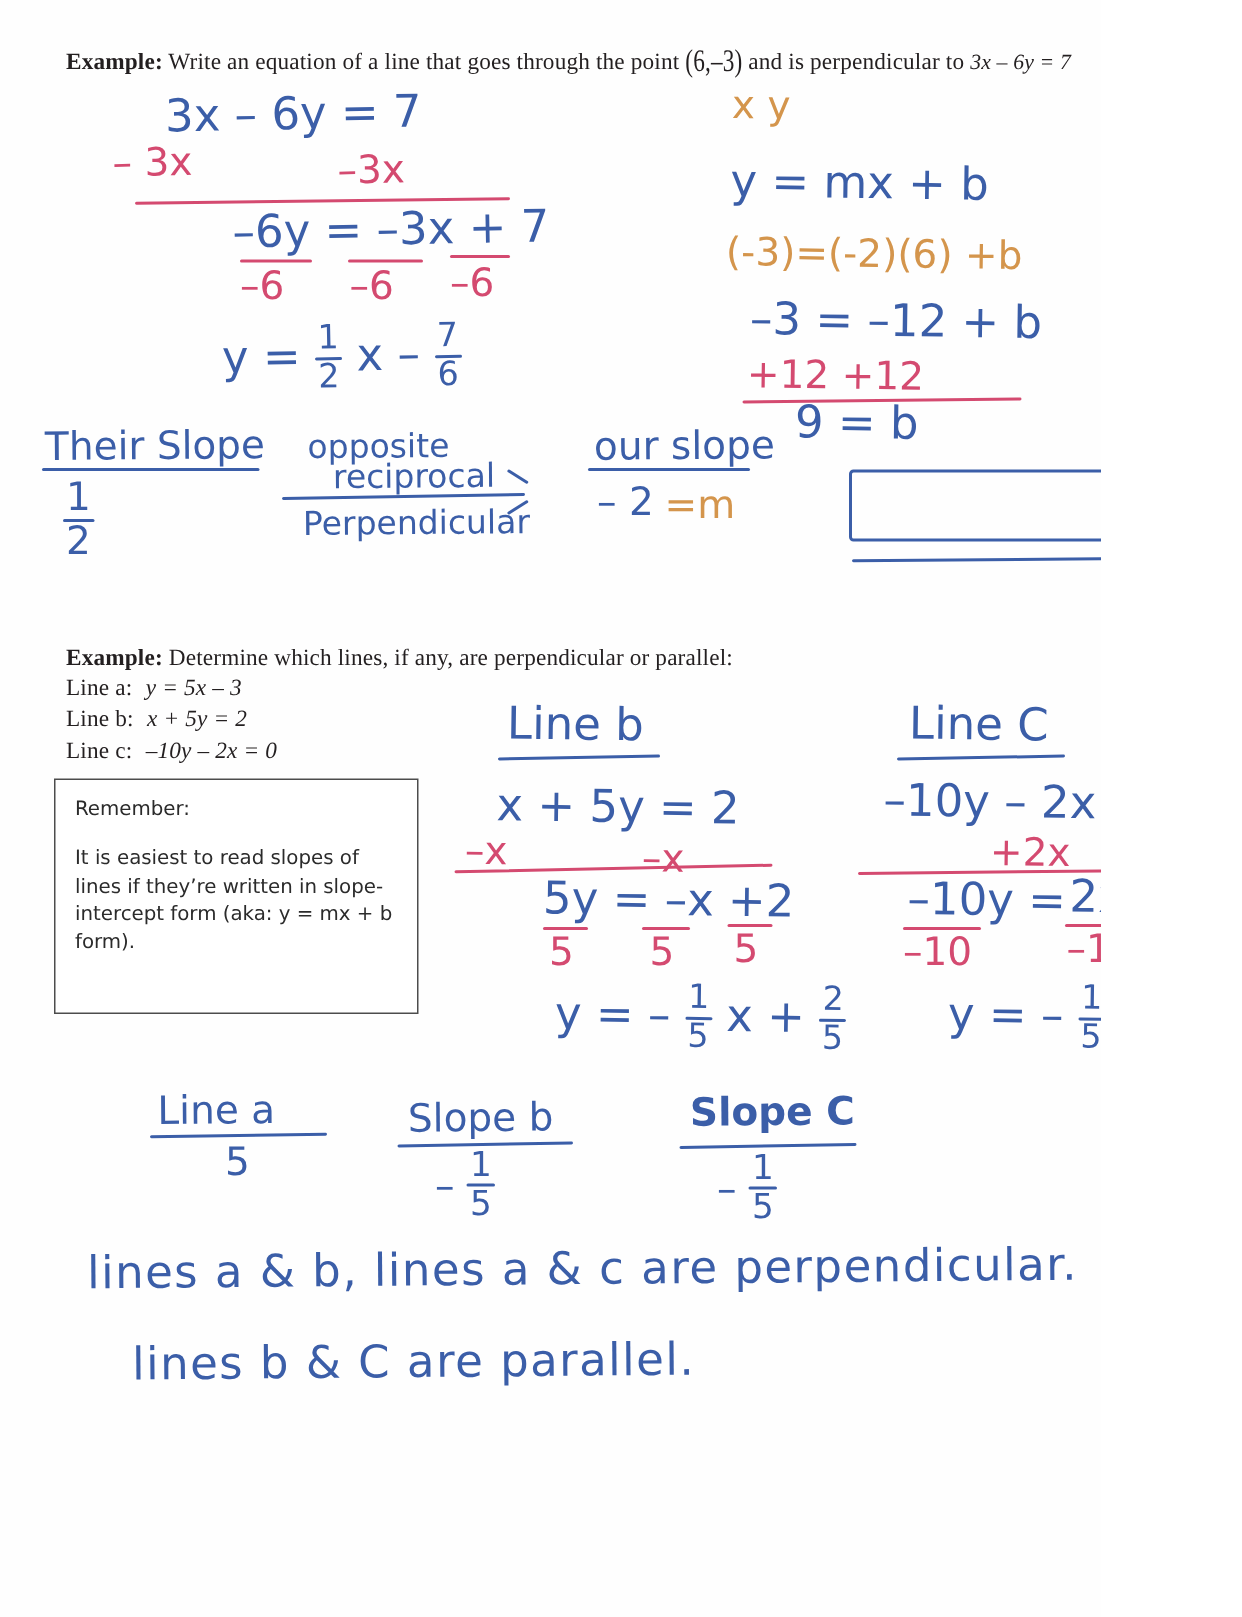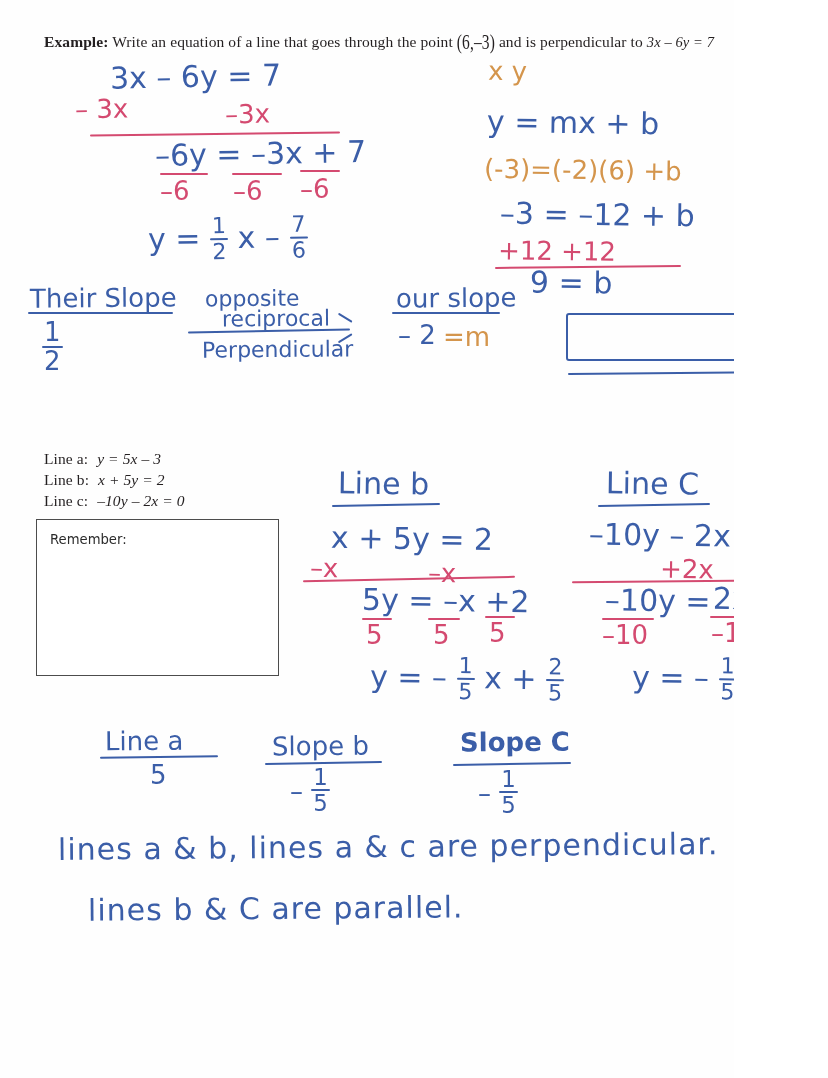--- a/index.html
+++ b/index.html
@@ -212,36 +212,41 @@
   <div class="arrow-line" style="left:188px; top:330px; width:162px; transform:rotate(-1deg);"></div>
   <div class="arrow-head" style="left:352px; top:327px;"></div>
 
   <div class="hw ink-blue hw-sm sk4" style="left:202px; top:339px;">Perpendicular</div>
 
   <div class="hw ink-blue hw-md sk4" style="left:396px; top:285px;">our slope</div>
   <div class="rule" style="left:392px; top:312px; width:108px; color:#3b5ea8; background:#3b5ea8;"></div>
   <div class="hw ink-blue hw-md" style="left:398px; top:322px;">– 2</div>
   <div class="hw ink-orange hw-md" style="left:443px; top:324px;">=m</div>
 
+  <div class="printed" style="left:44px; top:430px;">
+    <b>Example:</b>
+    <span>Determine which lines, if any, are perpendicular or parallel:</span>
+  </div>
 
   <div class="printed" style="left:44px; top:450px;">
     <span>Line a:</span>
     <span class="mathit" style="margin-left:5px;">y = 5x – 3</span>
   </div>
   <div class="printed" style="left:44px; top:471px;">
     <span>Line b:</span>
     <span class="mathit" style="margin-left:5px;">x + 5y = 2</span>
   </div>
   <div class="printed" style="left:44px; top:492px;text-align:center;">
     <span>Line c:</span>
     <span class="mathit" style="margin-left:5px;">–10y – 2x = 0</span>
   </div>
 
   <div class="remember-box" style="left:36px; top:519px; width:243px; height:157px;"></div>
   <div class="remember-text" style="left:50px; top:531px; width:215px;">Remember:</div>
+  <div class="remember-text" style="left:50px; top:564px; width:218px;">It is easiest to read slopes of lines if they’re written in slope-intercept form (aka: y = mx + b form).</div>
 
   <div class="hw ink-blue hw-lg sk3" style="left:338px; top:469px;">Line b</div>
   <div class="rule" style="left:332px; top:504px; width:108px; color:#3b5ea8; background:#3b5ea8; transform:rotate(-1deg);"></div>
 
   <div class="hw ink-blue hw-lg sk3" style="left:331px; top:524px;">x + 5y = 2</div>
 
   <div class="hw ink-red hw-md sk3" style="left:310px; top:555px;">–x</div>
   <div class="hw ink-red hw-md sk3" style="left:428px; top:560px;">–x</div>
 
   <div class="rule ink-red" style="left:303px; top:578px; width:212px; background:#d44a70; transform:rotate(-1.2deg);"></div>

